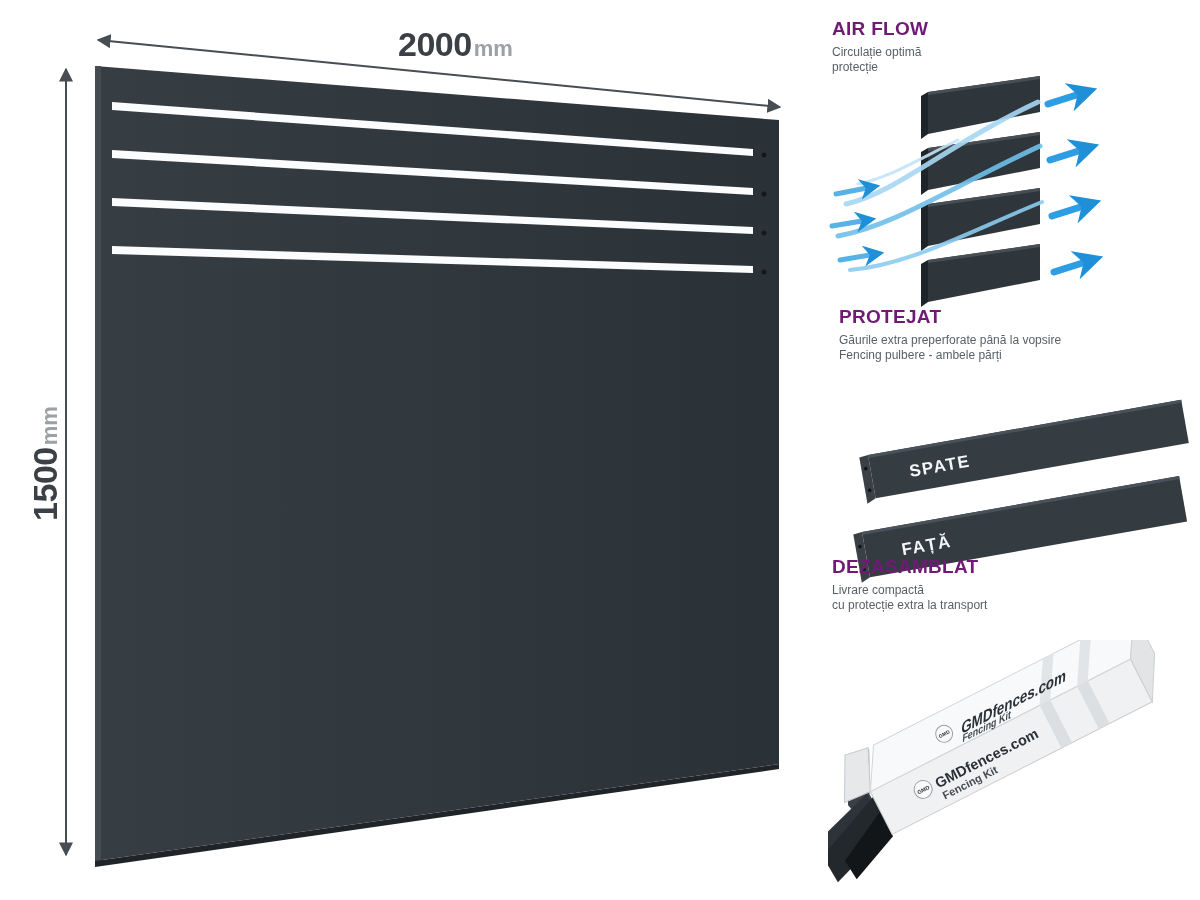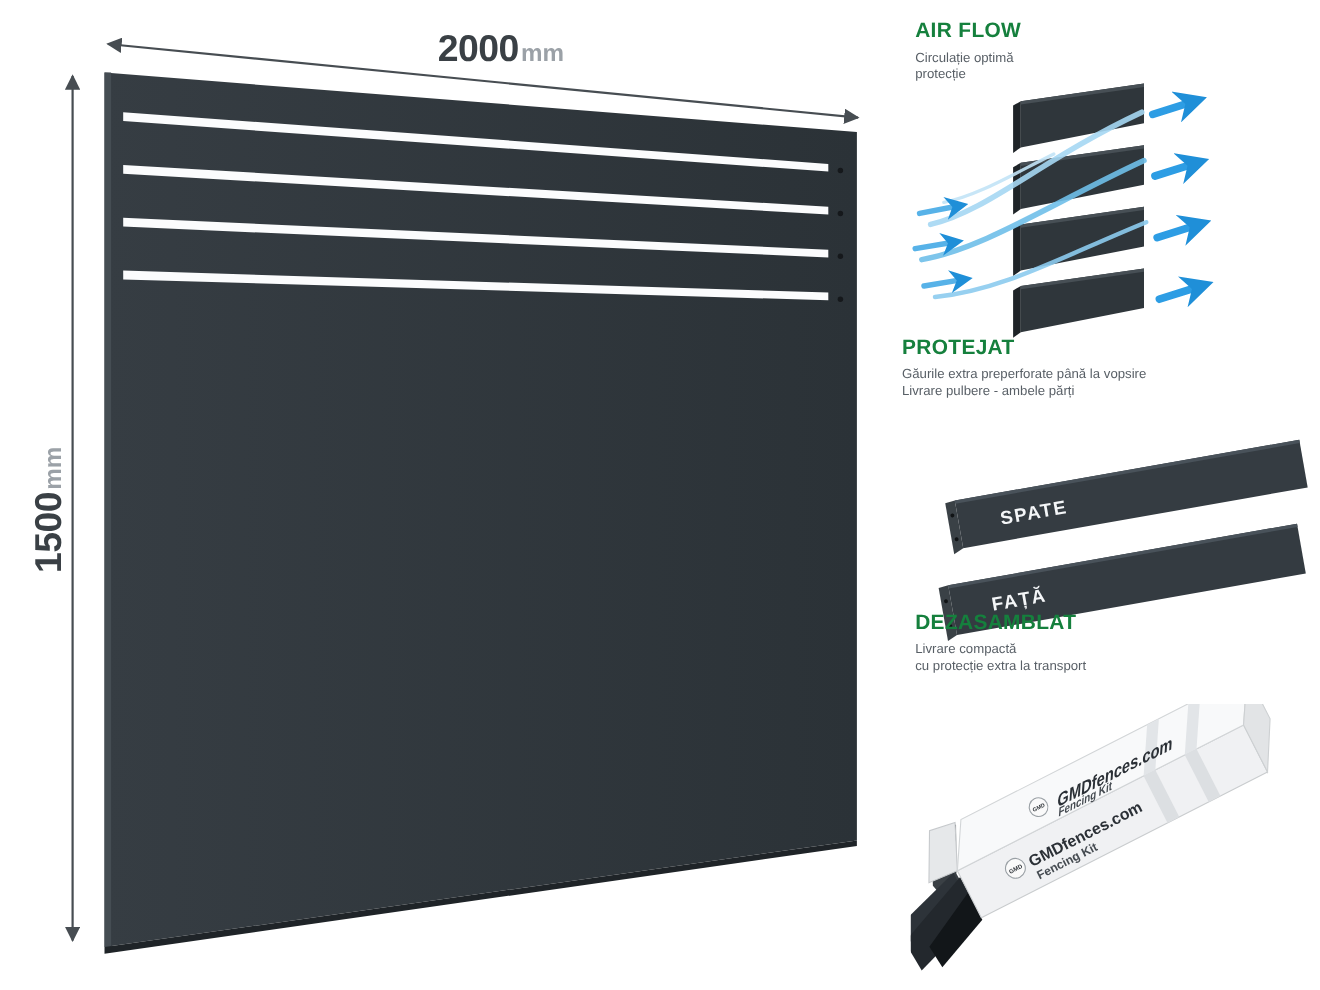--- a/index.html
+++ b/index.html
@@ -9,21 +9,21 @@
   
   .dim-label { display:flex; align-items:baseline; gap:2px; white-space:nowrap; }
   .dim-value { font-size:34px; font-weight:800; color:#3a4045; letter-spacing:-0.5px; }
   .dim-unit  { font-size:22px; font-weight:600; color:#9ba1a7; }
 
   .height-label { left:-28px; top:444px; width:146px; justify-content:center; transform:rotate(-90deg); }
   .width-label  { left:398px; top:0;margin-top:25px; }
 
   
   .feature { width:362px; }
-  .feature-title { font-size:19px; font-weight:800; color:#15803d; letter-spacing:.3px; }
+  .feature-title { font-size:19px; font-weight:800; color:#701a75; letter-spacing:.3px; }
   .feature-desc  { font-size:12px; color:#585f66; line-height:1.22; margin-top:5px; }
   .feature-desc div { white-space:nowrap; }
 
   svg text { font-family:"Liberation Sans",sans-serif; }
   .slat-text { font-weight:800; fill:#f4f6f8; letter-spacing:1.5px; font-size:17px; }
 </style>
 </head>
 <body>
 
 <div class="canvas">
@@ -120,25 +120,25 @@
       <path d="M 226,198 L 264,186" marker-end="url(#flowArrow)"></path>
     </g>
 
     <g fill="none" stroke="#57b2e8" stroke-width="5" stroke-linecap="round">
       <path d="M 8,120 L 44,113" marker-end="url(#flowArrow)"></path>
       <path d="M 4,152 L 40,146" marker-end="url(#flowArrow)"></path>
       <path d="M 12,186 L 48,180" marker-end="url(#flowArrow)"></path>
     </g>
   </svg>
 
-  <div class="abs feature" style="left:820px;top:306px">
+  <div class="abs feature" style="left:839px;top:306px">
     <div class="feature-title">PROTEJAT</div>
     <div class="feature-desc">
       <div>Găurile extra preperforate până la vopsire</div>
-      <div>Livrare pulbere - ambele părți</div>
+      <div>Fencing pulbere - ambele părți</div>
     </div>
   </div>
 
   <svg class="abs" style="left:828px;top:368px" width="372" height="225" viewBox="0 0 372 225">
 
     <g transform="translate(40,87) rotate(-10)">
       <polygon points="-9,1 0,0 0,44 -9,48" fill="#3a4146"></polygon>
       <circle cx="-4.5" cy="13" r="1.8" fill="#101315"></circle>
       <circle cx="-4.5" cy="35" r="1.8" fill="#101315"></circle>
       <rect x="0" y="0" width="318" height="44" fill="#353c42"></rect>

